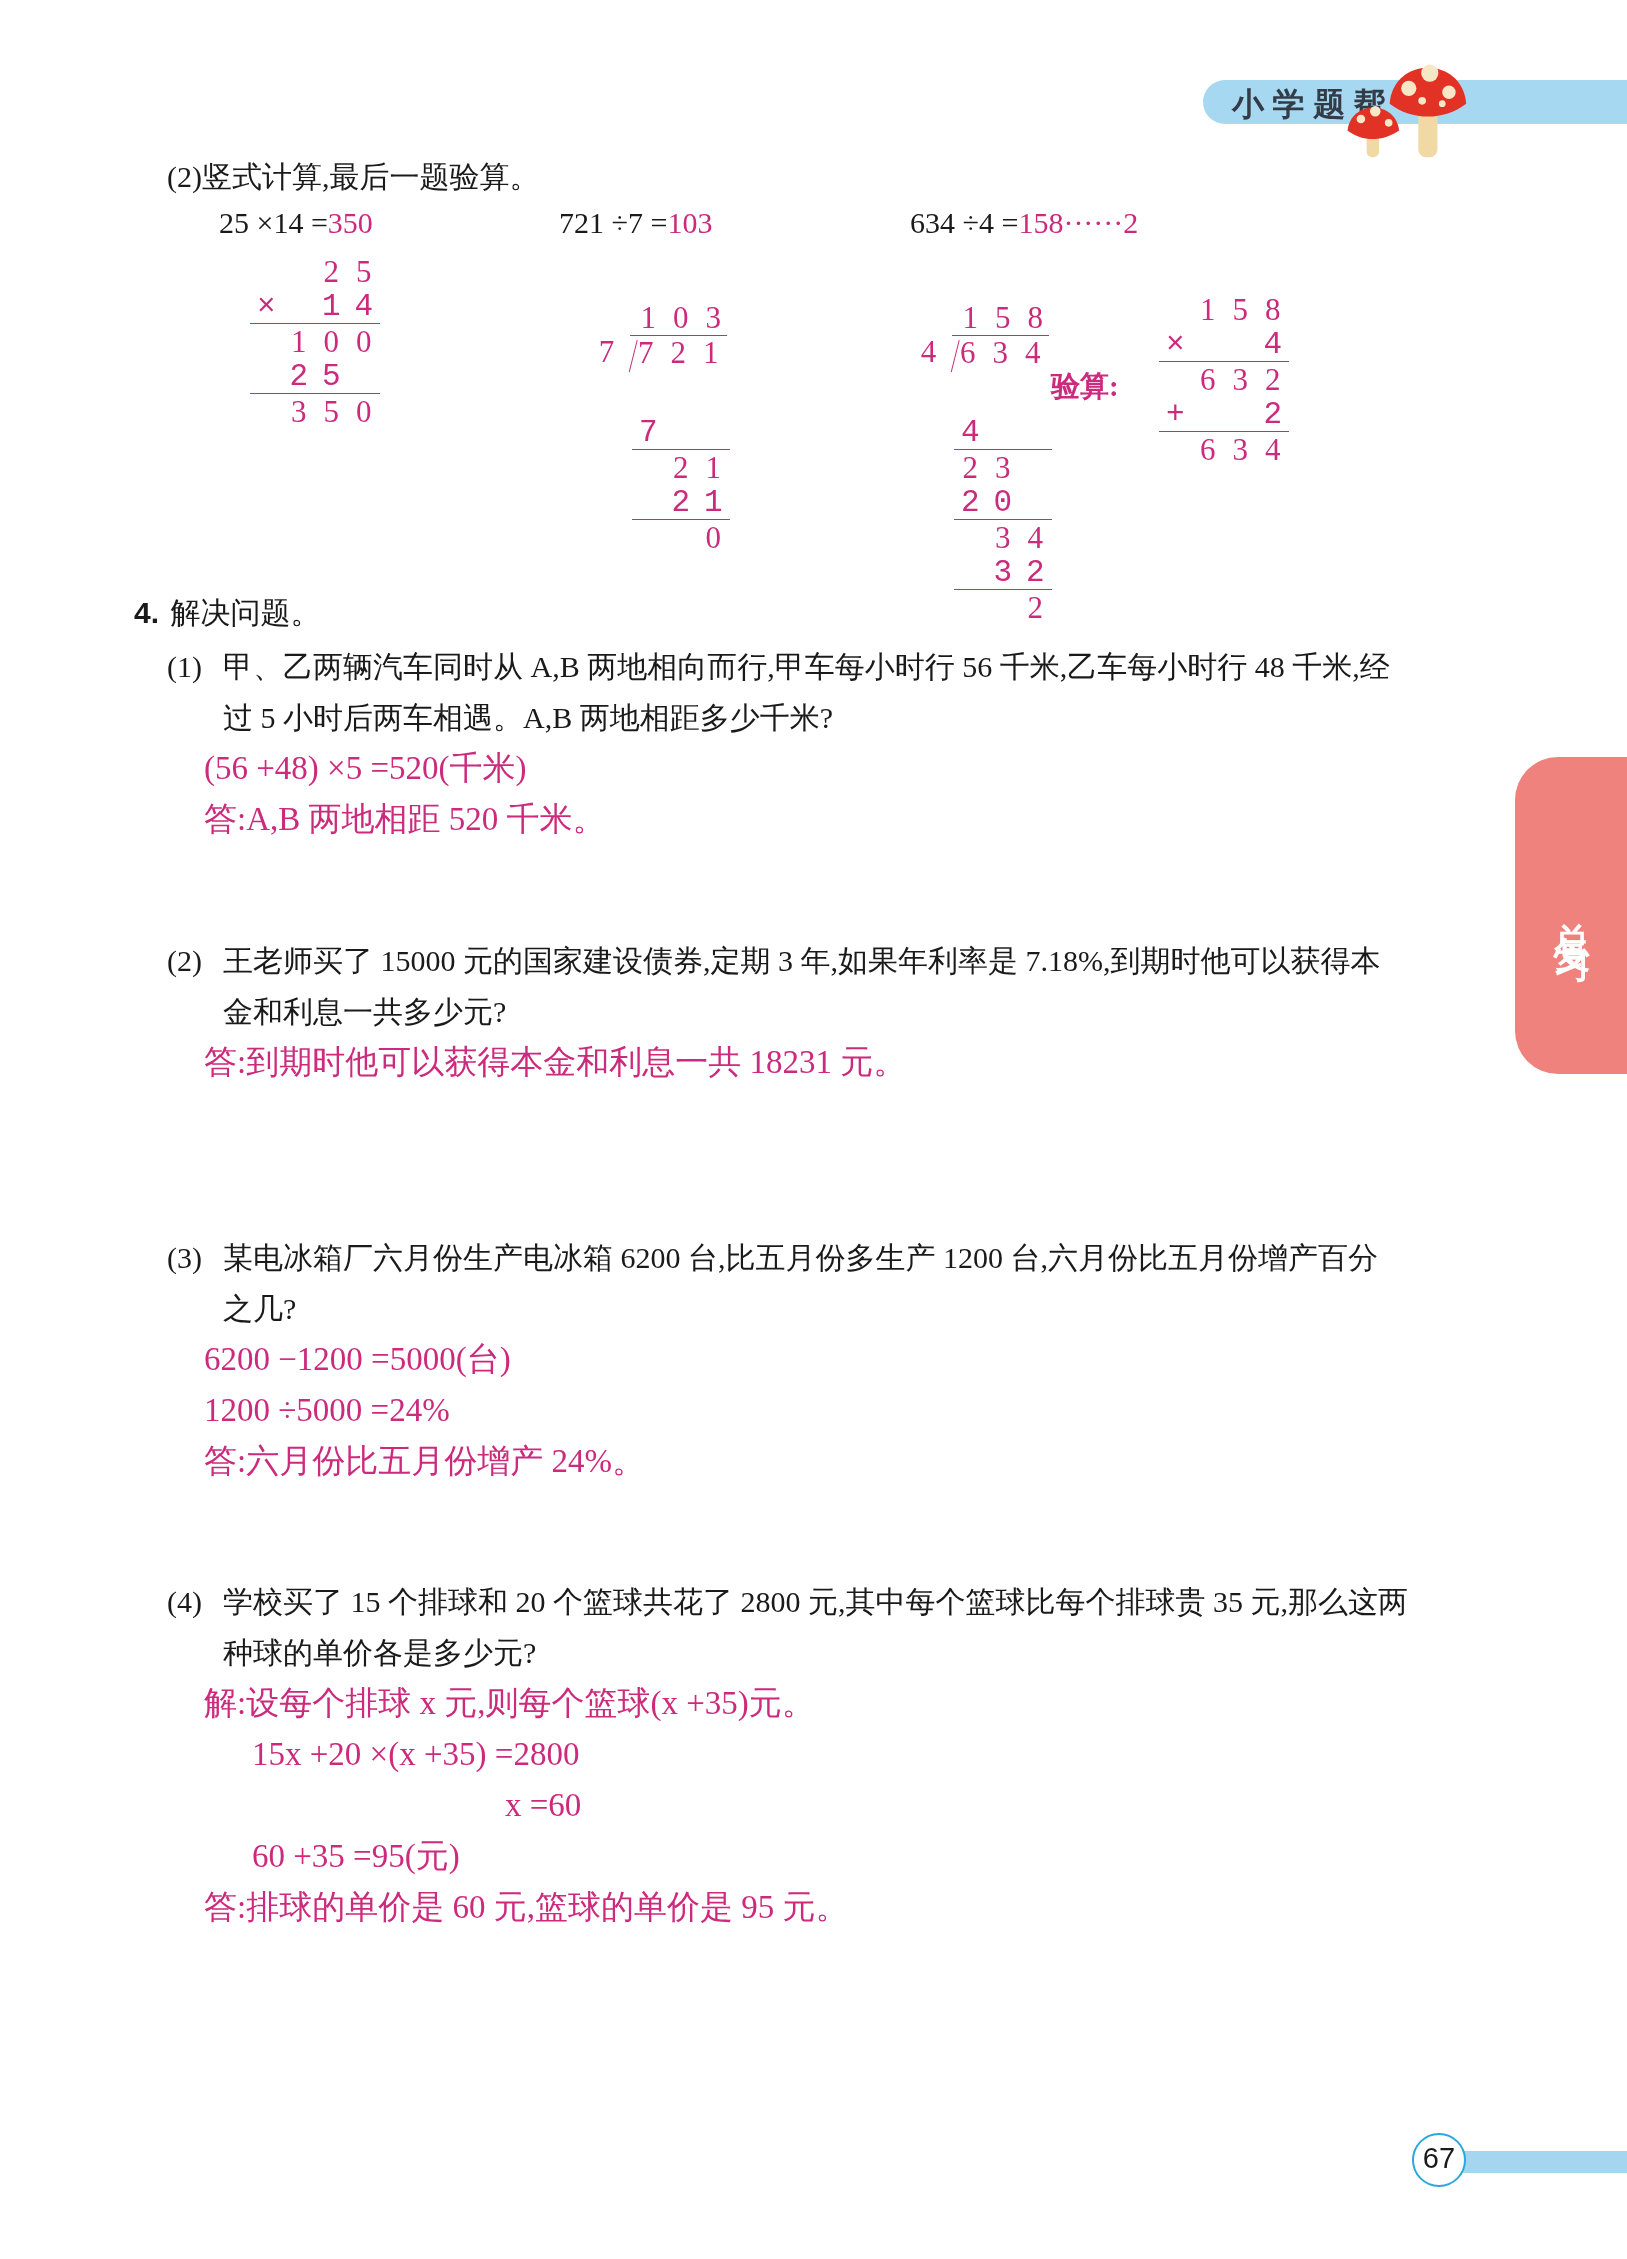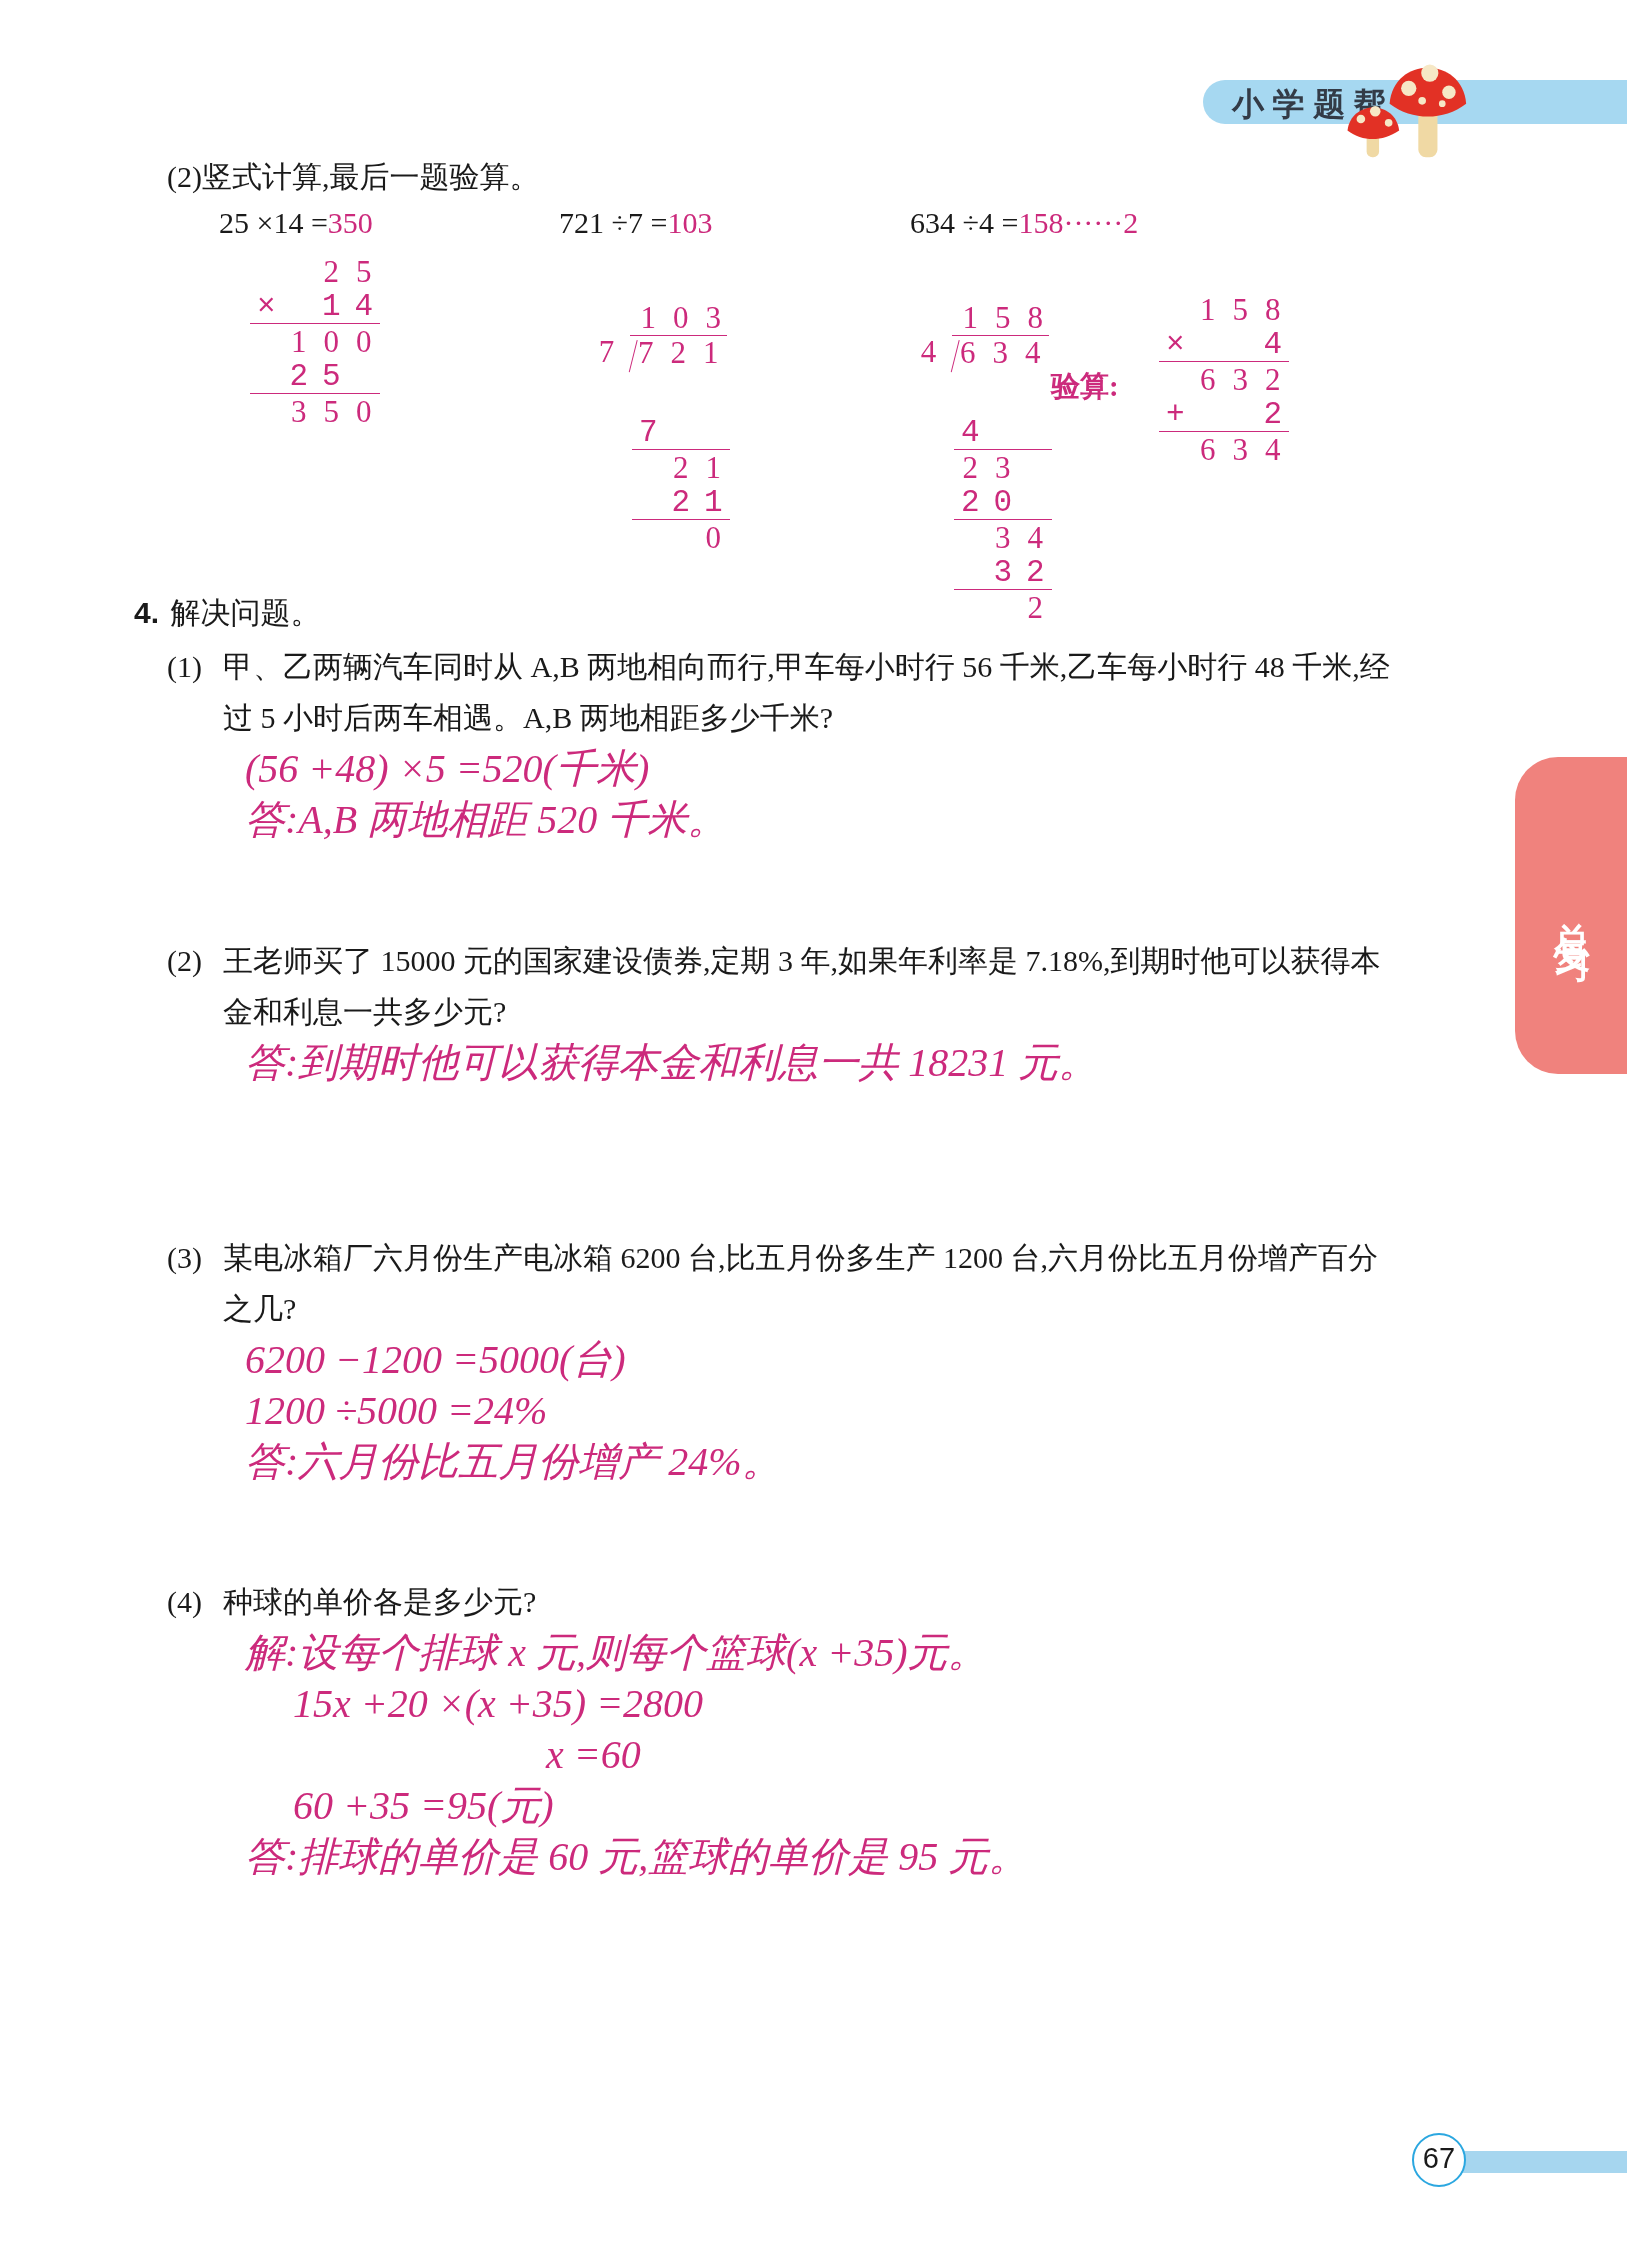--- a/index.html
+++ b/index.html
@@ -40,21 +40,21 @@
   #check-label{position:absolute;left:1051px;top:367px;color:var(--pink);
     font-size:29px;font-weight:bold;white-space:nowrap;}
 
   
   #sec4{position:absolute;left:134px;top:593px;width:1396px;}
   #sec4-heading{font-size:30px;white-space:nowrap;}
   #sec4-heading .num{font-weight:bold;font-family:"Liberation Sans",sans-serif;margin-right:11.5px;}
   .problem{position:absolute;left:0;width:1396px;}
   .p-label{position:absolute;left:33px;top:0;font-size:30px;line-height:51px;}
   .statement{margin-left:89px;font-size:30px;line-height:51px;white-space:nowrap;}
-  .solution{margin-left:111px;font-size:40px;line-height:51px;color:var(--pink);white-space:nowrap;font-style:italic;}
+  .solution{margin-left:70px;font-size:33px;line-height:51px;color:var(--pink);white-space:nowrap;}
   .indent-1{margin-left:48px;} .indent-2{margin-left:301px;}
 
   
   #side-tab{position:absolute;right:0;top:757px;width:113px;height:317px;
     background:var(--tab-salmon);border-radius:43px 0 0 43px;
     display:flex;align-items:center;justify-content:center;}
   #side-tab-label{writing-mode:vertical-rl;color:#fff;font-size:36px;font-weight:bold;
     letter-spacing:15.3px;font-family:"Liberation Sans",sans-serif;}
   #footer-bar{position:absolute;left:1445px;right:0;top:2151px;height:22px;background:var(--bar-blue);}
   #page-circle{position:absolute;left:1412px;top:2133px;width:54px;height:54px;background:#fff;
@@ -180,20 +180,21 @@
     <div class="solution">
         <div class="soline indent-0">6200 −1200 =5000(台)</div>
         <div class="soline indent-0">1200 ÷5000 =24%</div>
         <div class="soline indent-0">答:六月份比五月份增产 24%。</div>
       </div>
   </div>
 
   <div class="problem" style="top:983px">
     <span class="p-label">(4)</span>
     <div class="statement">
+        <div class="stline">学校买了 15 个排球和 20 个篮球共花了 2800 元,其中每个篮球比每个排球贵 35 元,那么这两</div>
         <div class="stline">种球的单价各是多少元?</div>
       </div>
     <div class="solution">
         <div class="soline indent-0">解:设每个排球 x 元,则每个篮球(x +35)元。</div>
         <div class="soline indent-1">15x +20 ×(x +35) =2800</div>
         <div class="soline indent-2">x =60</div>
         <div class="soline indent-1">60 +35 =95(元)</div>
         <div class="soline indent-0">答:排球的单价是 60 元,篮球的单价是 95 元。</div>
       </div>
   </div>

